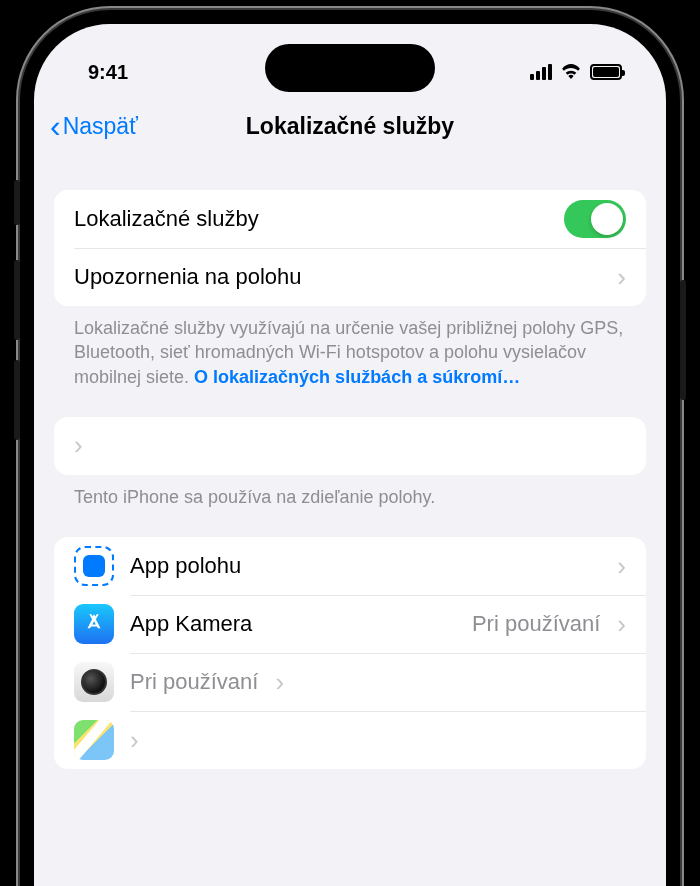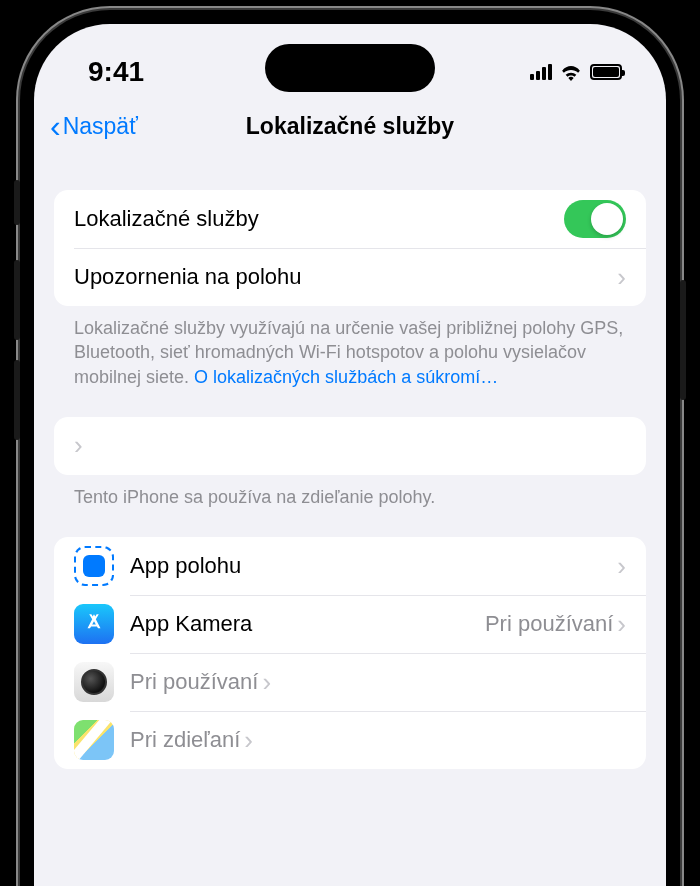--- a/index.html
+++ b/index.html
@@ -50,21 +50,21 @@
       background: #000;
       border-radius: 30px;
       z-index: 100;
     }
     .status-bar {
       display: flex;
       justify-content: space-between;
       align-items: center;
       padding: 24px 44px 0 54px;
       height: 72px;
-      font-size: 28px;
+      font-size: 20px;
       font-weight: 600;
       color: #000;
     }
     .status-right {
       display: flex;
       align-items: center;
       gap: 8px;
     }
     .signal-bars {
       display: flex;
@@ -168,21 +168,21 @@
       left: 76px;
     }
     .row-label {
       flex: 1;
       font-size: 22px;
       color: #000;
     }
     .row-value {
       font-size: 22px;
       color: #8e8e93;
-      margin-right: 4px;
+      margin-right: 17px;
     }
     .chevron {
       color: #c7c7cc;
       font-size: 26px;
       font-weight: 400;
     }
     .toggle {
       width: 62px;
       height: 38px;
       background: #34c759;
@@ -202,20 +202,21 @@
     }
     .footer-text {
       padding: 10px 20px 0 20px;
       font-size: 18px;
       line-height: 1.35;
       color: #8e8e93;
     }
     .footer-link {
       color: #007aff;
       cursor: pointer;
+      font-weight: bold;
     }
     .app-icon {
       width: 40px;
       height: 40px;
       border-radius: 9px;
       margin-right: 16px;
       flex-shrink: 0;
       display: flex;
       align-items: center;
       justify-content: center;
@@ -345,20 +346,19 @@
           <span class="row-value">Pri používaní</span>
           <span class="chevron">›</span>
         </div>
         <div class="row app-row">
           <div class="app-icon icon-camera"></div>
           <span class="row-value">Pri používaní</span>
           <span class="chevron">›</span>
         </div>
         <div class="row app-row">
           <div class="app-icon icon-maps"></div>
-          <span class="row-value">Pri zdieľaní</span>
           <span class="chevron">›</span>
         </div>
       </div>
 
     </div>
   </div>
 </div>
 
 </body></html>

